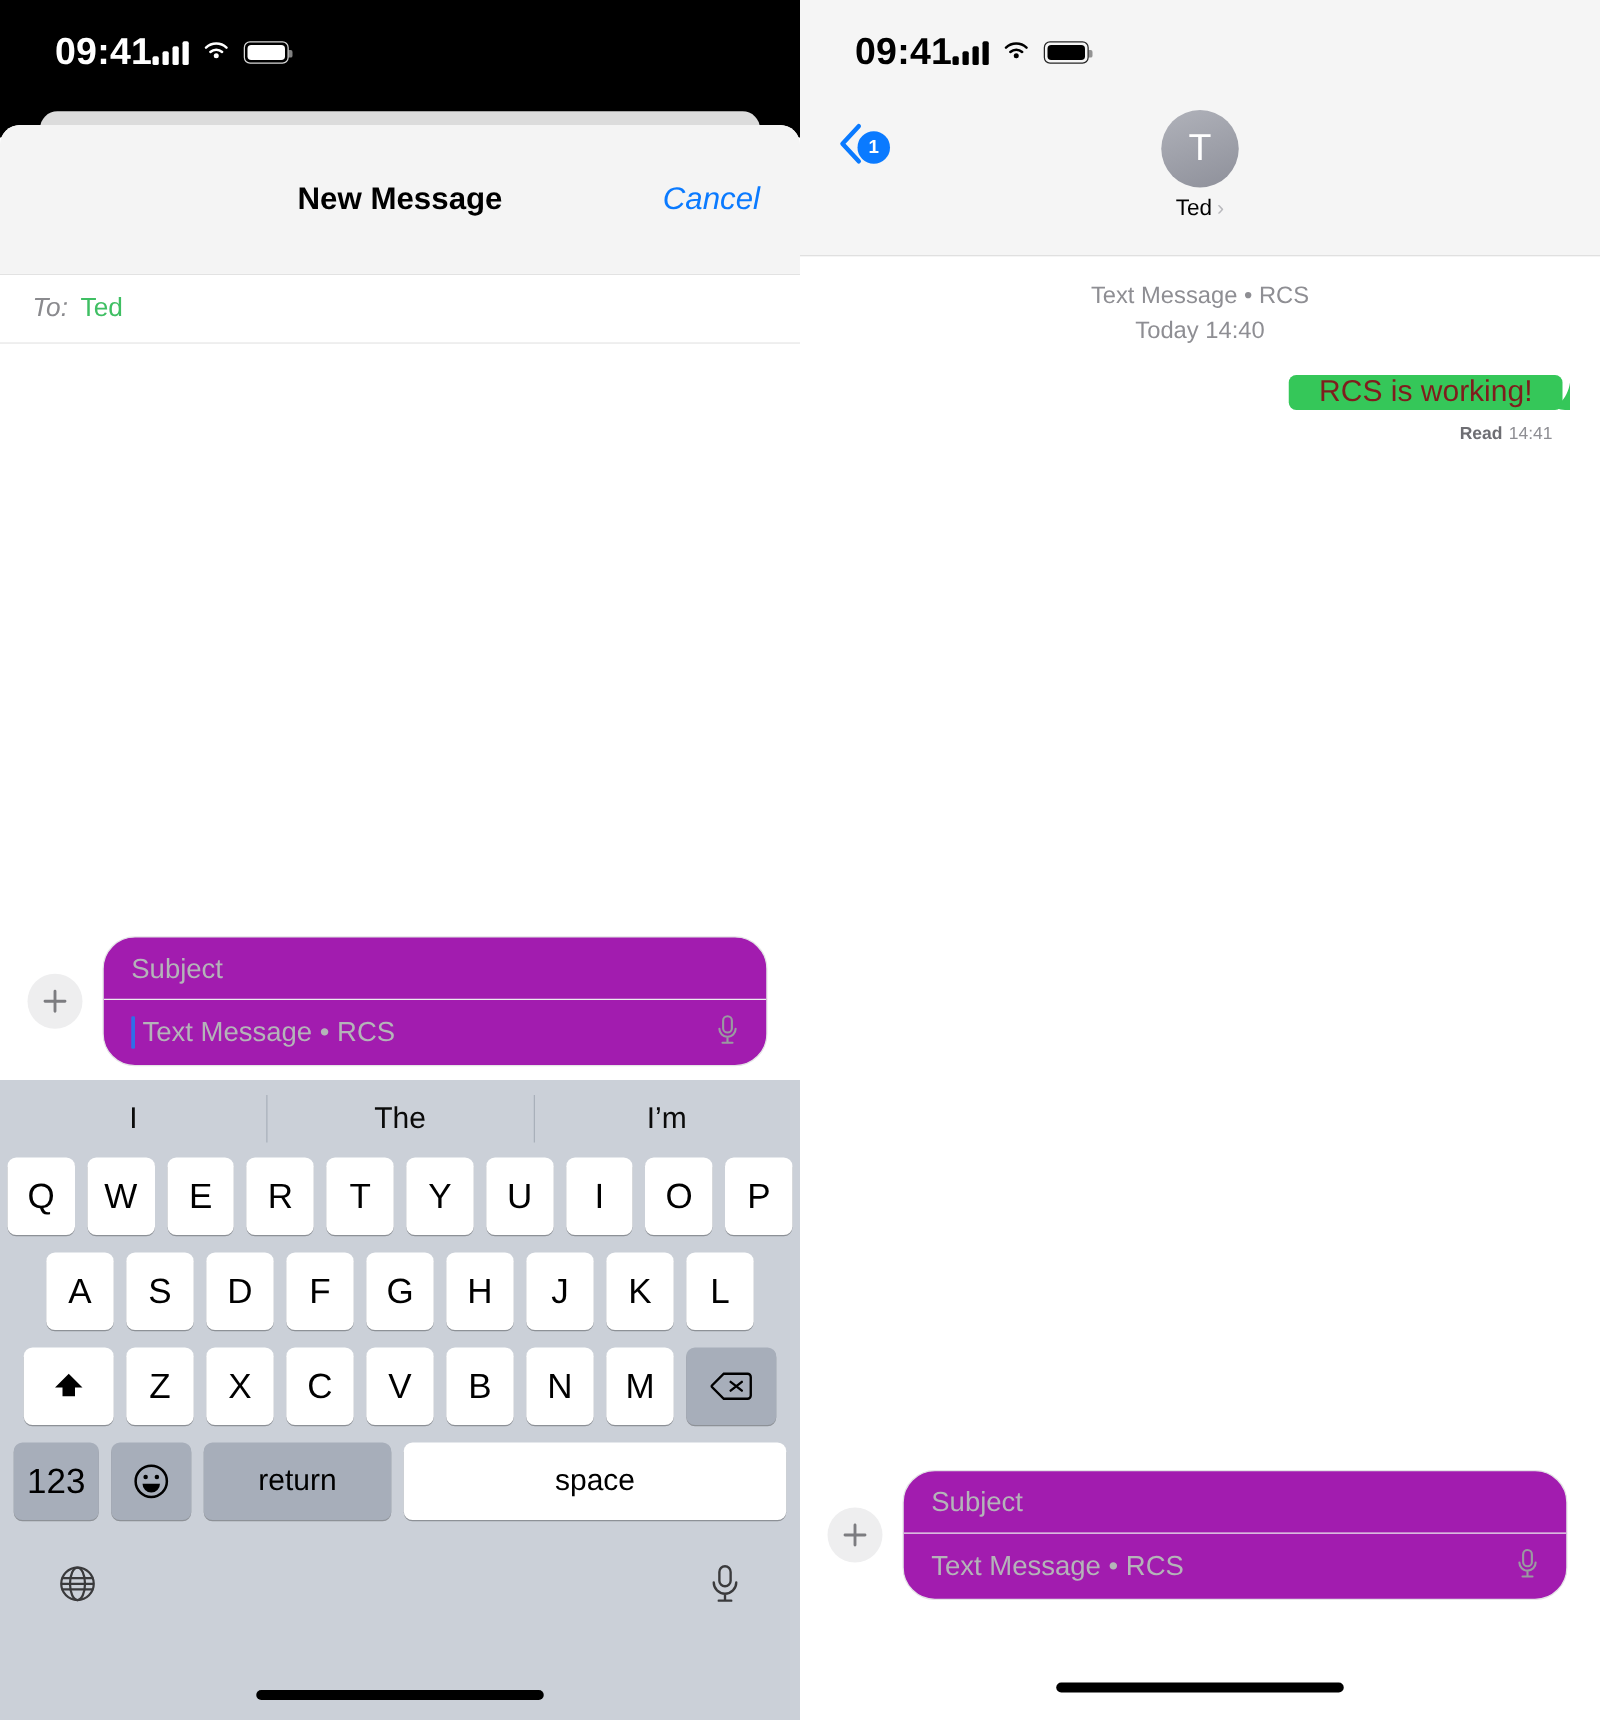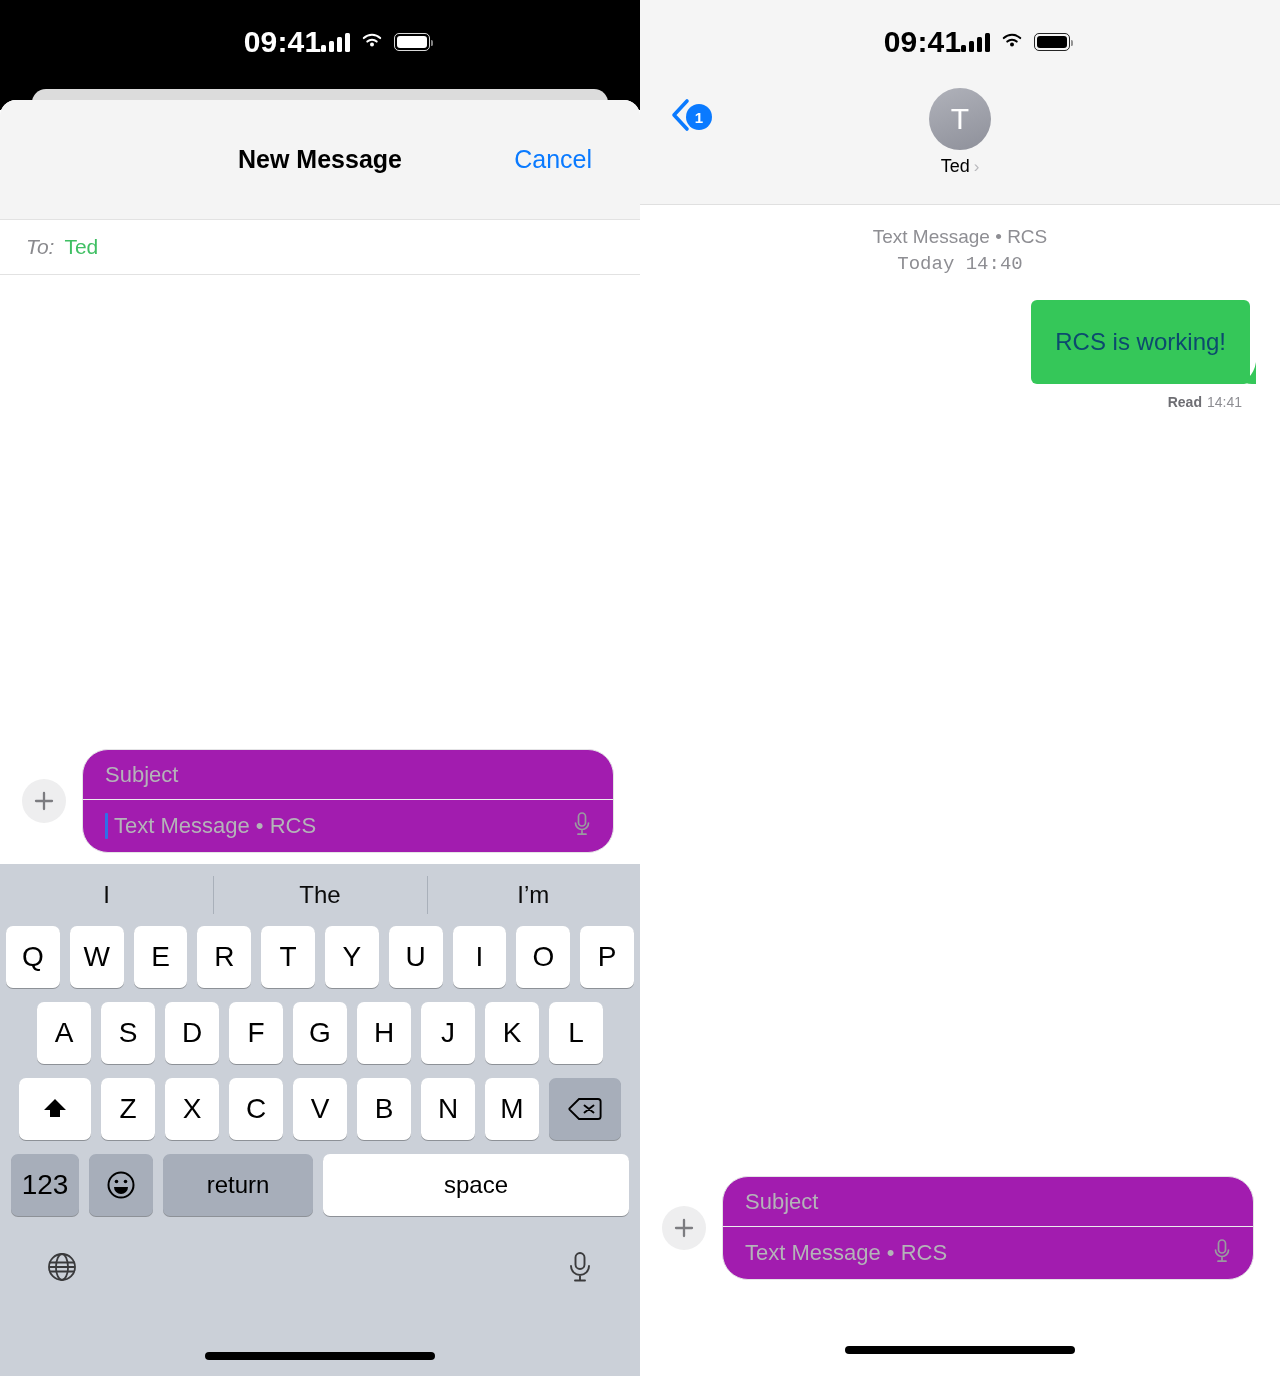--- a/index.html
+++ b/index.html
@@ -17,23 +17,23 @@
     width: 640px; height: 1376px;
     background: #ffffff;
     overflow: hidden;
   }
   .black-top {
     position: absolute; top: 0; left: 0;
     width: 640px; height: 110px;
     background: #000000;
   }
   .statusbar {
-    position: absolute; top: 0; left: 14px;
+    position: absolute; top: 0; left: 0;
     width: 100%; height: 84px;
-    display: flex; align-items: center; justify-content: center;
+    display: flex; align-items: center; justify-content: flex-start;
     padding: 0 38px 0 44px;
   }
   .sb-time {
     font-size: 30px; font-weight: 700; letter-spacing: 0.2px;
   }
   .sb-time.dark { color: #ffffff; }
   .sb-time.light { color: #000000; }
   .sb-icons { display: flex; align-items: center; gap: 10px; }
 
   
@@ -81,23 +81,24 @@
     height: 119px;
     background: #f4f4f4;
     display: flex; align-items: center;
     position: relative;
   }
   .sheet-title {
     position: absolute; left: 0; right: 0; text-align: center;
     font-size: 25px; font-weight: 700; color: #000;
   }
   .sheet-cancel {
-    position: absolute; right: 48px;
+    position: absolute; right: 32px;
     font-size: 25px; color: #0a7aff;
     cursor: pointer;
+    font-style: italic;
   }
   .to-row {
     height: 56px;
     border-top: 1px solid #e2e2e2;
     border-bottom: 1px solid #e2e2e2;
     display: flex; align-items: center;
     padding-left: 26px; gap: 10px;
     background: #ffffff;
   }
   .to-label { font-size: 21px; color: #8a8a8e; font-style: italic; }
@@ -231,31 +232,31 @@
   .avatar-name {
     margin-top: 6px; font-size: 18px; color: #000;
     display: flex; align-items: center; gap: 4px;
     cursor: pointer;
   }
   .chev-sm { color: #b9b9bd; font-size: 17px; }
   .chat-meta {
     text-align: center; margin-top: 18px;
     font-size: 19px; color: #8e8e93; line-height: 1.45;
   }
-  .chat-meta .line2 { display: block; font-family: Liberation Mono, monospace; }
+  .chat-meta .line2 { display: block; }
   .bubble-row {
     display: flex; justify-content: flex-end;
     padding: 0 30px; margin-top: 22px;
   }
   .bubble {
     position: relative;
-    background: #35c759; color: #0c4a6e;
+    background: #35c759; color: #7f1d1d;
     font-size: 24px;
     border-radius: 6px;
-    padding: 28px 24px;
+    padding: 0 24px;
     max-width: 440px;
   }
   .bubble::after {
     content: ""; position: absolute;
     right: -6px; bottom: 0;
     width: 22px; height: 22px;
     background: #35c759;
     border-bottom-left-radius: 18px;
     clip-path: path("M 0 22 C 10 22 20 14 22 0 L 22 22 Z");
   }

